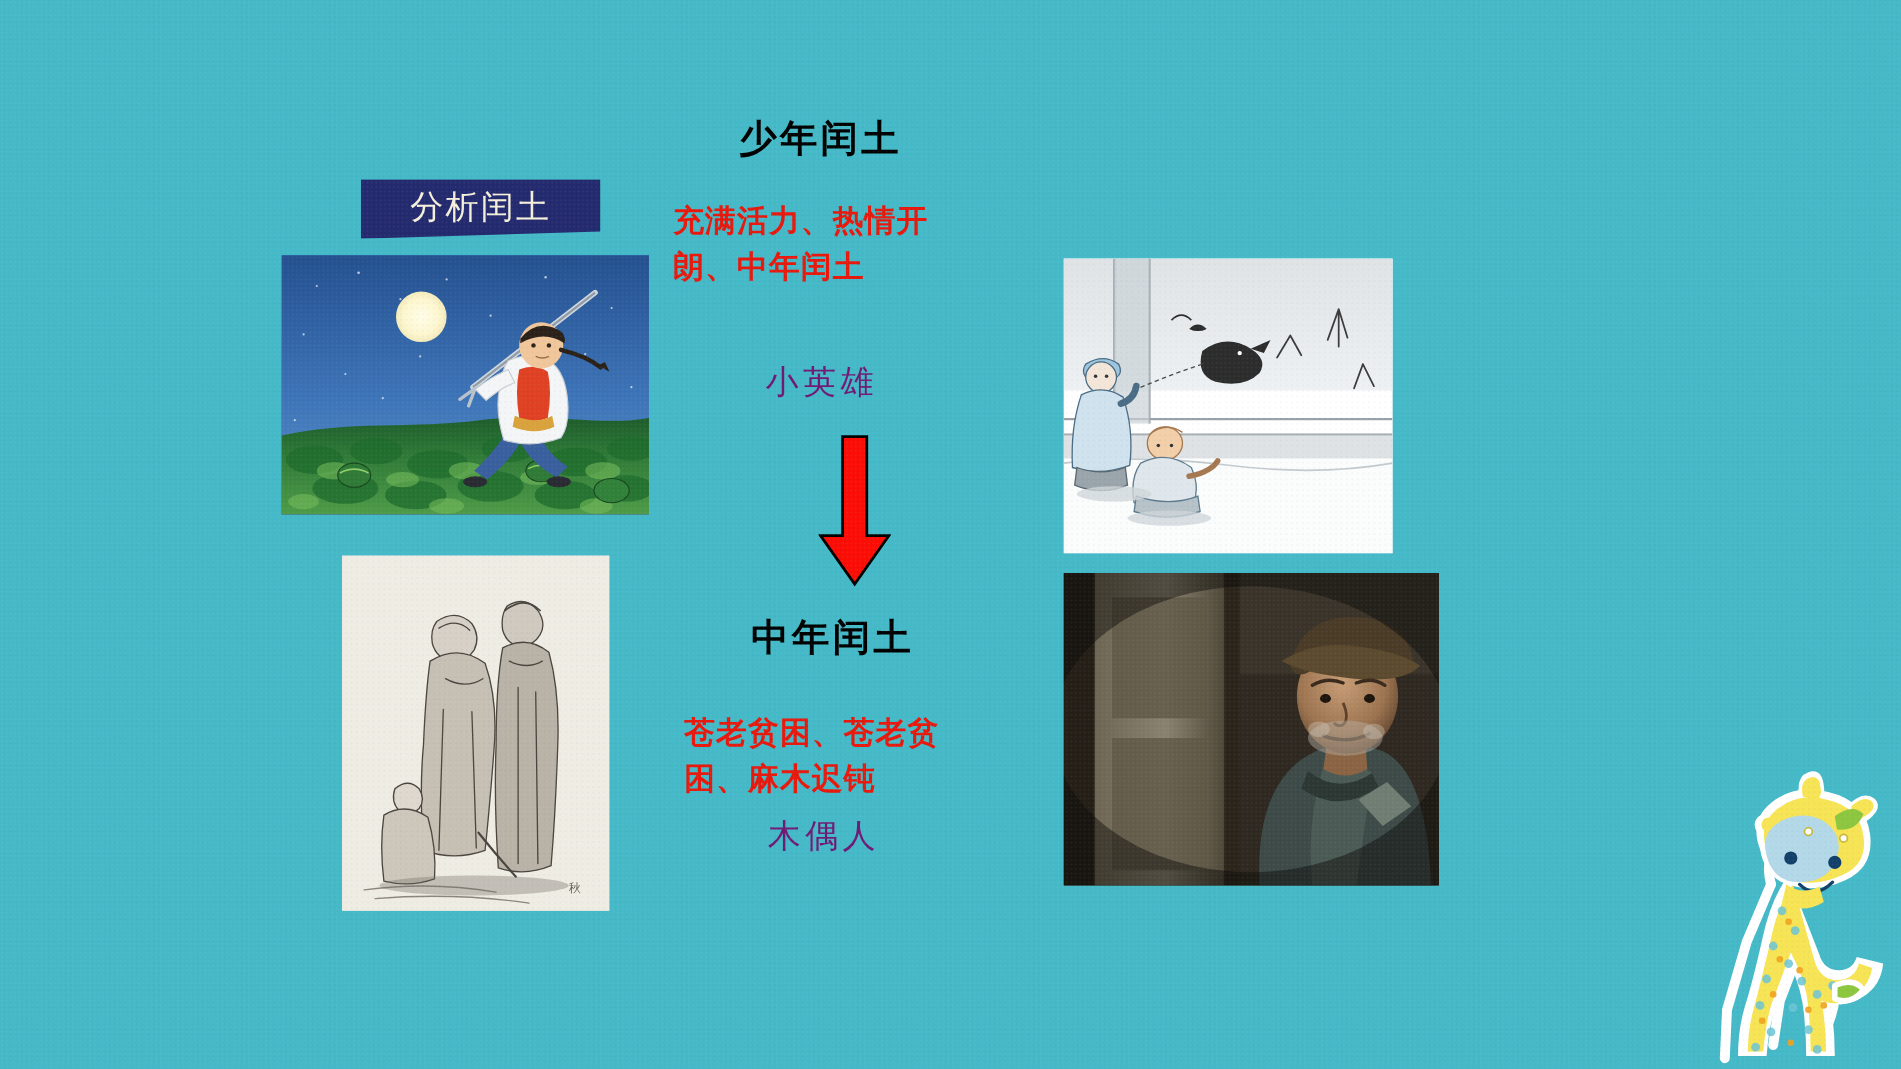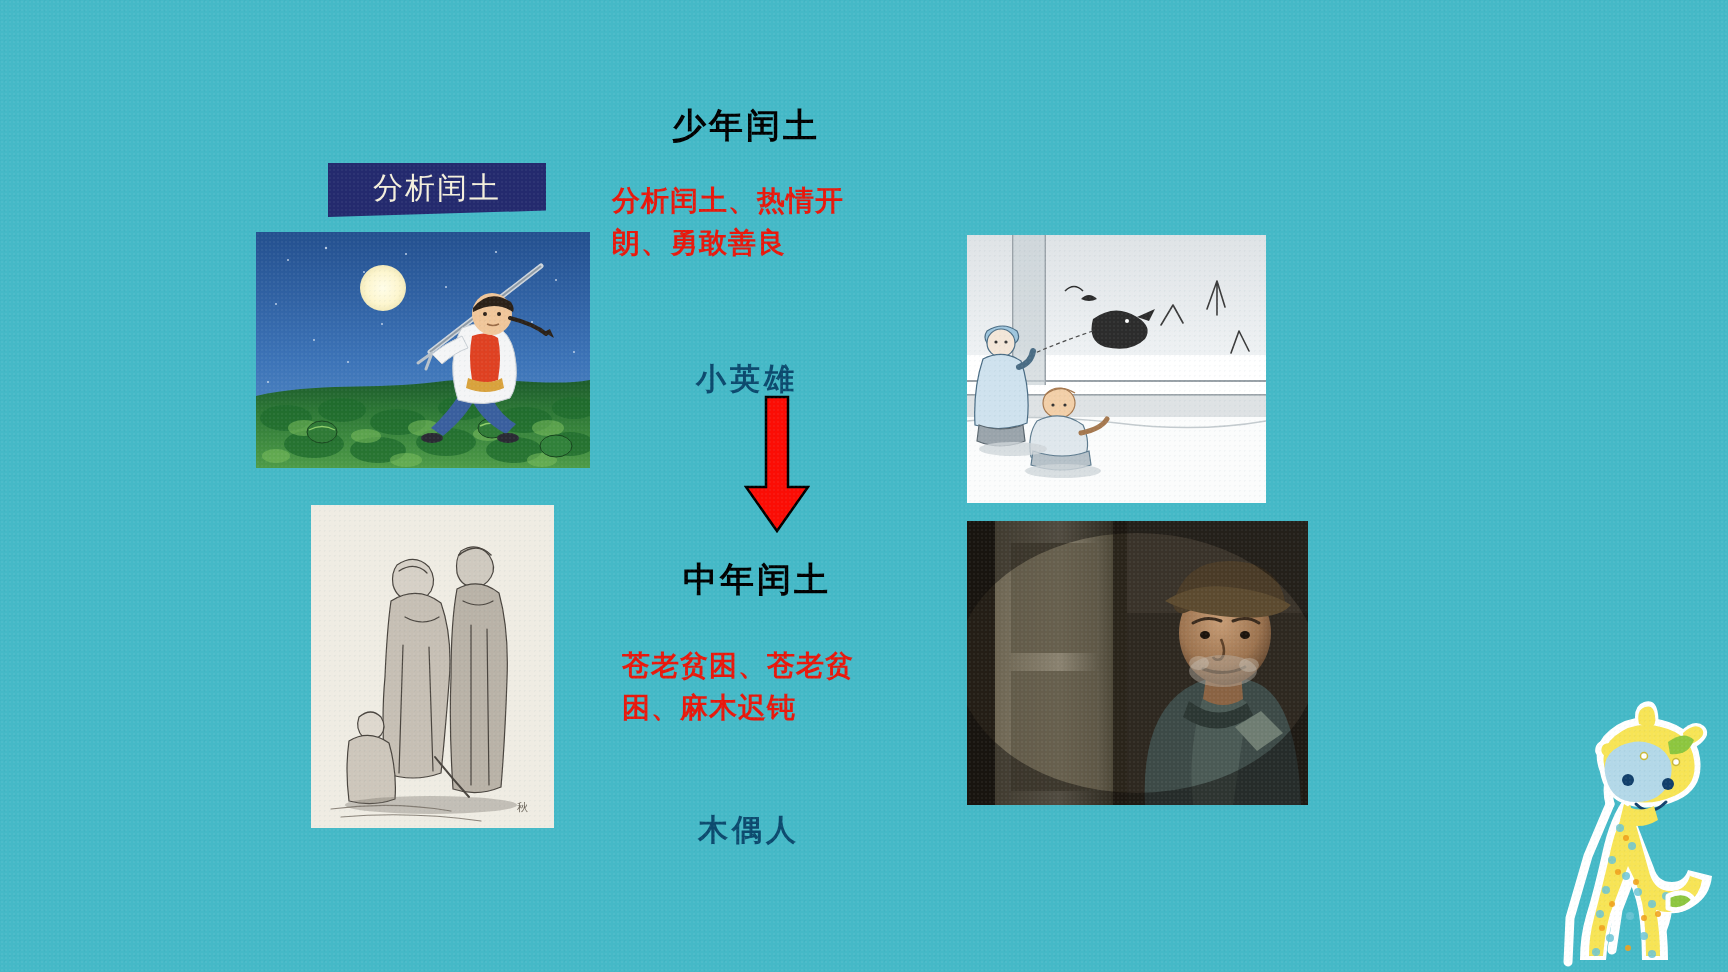--- a/index.html
+++ b/index.html
@@ -42,25 +42,25 @@
   .t-mid{left:672px;top:557px;margin-left:11px;}
 
   .red-text{
     position:absolute;color:#e8180c;font-size:28px;font-weight:700;
     line-height:42px;letter-spacing:1px;width:275px;
   }
   .r-youth{left:612px;top:180px;}
   .r-mid{left:622px;top:645px;}
 
   .blue-text{
-    position:absolute;color:#0c4a6e;font-size:30px;font-weight:700;
-    letter-spacing:4px;white-space:nowrap;margin-top:32px;
+    position:absolute;color:#701a75;font-size:30px;font-weight:400;
+    letter-spacing:4px;white-space:nowrap;
   }
   .b-hero{left:696px;top:327px;}
-  .b-puppet{left:698px;top:778px;}
+  .b-puppet{left:698px;top:740px;}
 
   
   .arrow{position:absolute;left:744px;top:395px;width:66px;height:140px;}
 
   
   .pic{position:absolute;overflow:hidden;}
 
   
   .pic-melon{left:256px;top:232px;width:334px;height:236px;background:#2b5fa8;}
   
@@ -349,21 +349,21 @@
       </g>
 
       <rect width="341" height="284" fill="none"></rect>
       <path d="M0 0 h341 v284 h-341 z" fill="url(#bgdark)" opacity="0"></path>
       <rect x="0" y="0" width="341" height="284" fill="radial-gradient(transparent,#000)" opacity="0"></rect>
       <ellipse cx="170" cy="142" rx="220" ry="170" fill="none" stroke="#0a0806" stroke-width="80" opacity=".45"></ellipse>
     </svg>
   </div>
 
   <div class="h-title t-youth">少年闰土</div>
-  <div class="red-text r-youth">分析闰土、热情开朗、勇敢善良</div>
+  <div class="red-text r-youth">充满活力、热情开朗、中年闰土</div>
   <div class="blue-text b-hero">小英雄</div>
 
   <div class="h-title t-mid">中年闰土</div>
   <div class="red-text r-mid">苍老贫困、苍老贫困、麻木迟钝</div>
   <div class="blue-text b-puppet">木偶人</div>
 
   <div class="arrow">
     <svg width="66" height="140" viewBox="0 0 66 140" xmlns="http://www.w3.org/2000/svg">
       <polygon points="22,2 44,2 44,92 64,92 33,136 2,92 22,92" fill="#fb0d05" stroke="#000000" stroke-width="2.5" stroke-linejoin="miter"></polygon>
     </svg>

